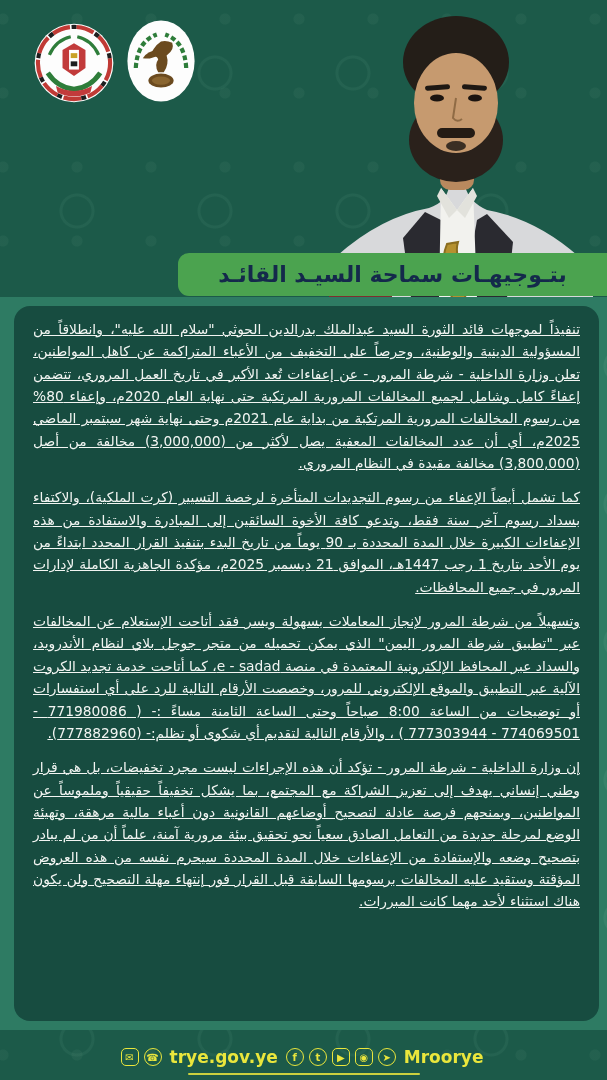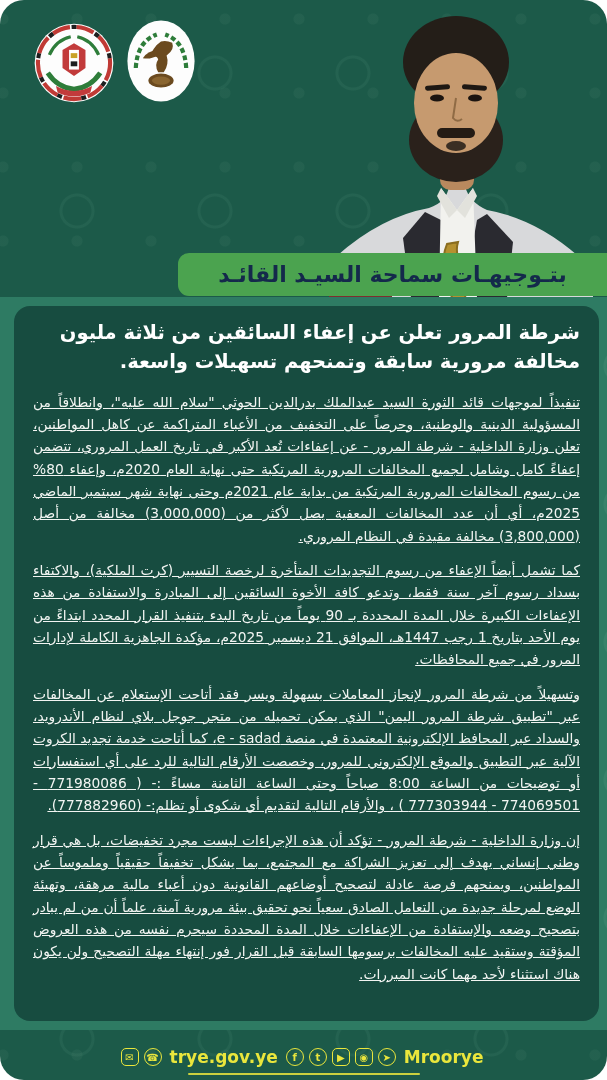--- a/index.html
+++ b/index.html
@@ -9,21 +9,20 @@
     overflow:hidden;
   }
   .page{
     position:relative;width:607px;height:1080px;overflow:hidden;
     background-color:#1C5A49;
     background-image:
       radial-gradient(circle at 50% 50%, transparent 14px, rgba(170,225,195,0.06) 15px, rgba(170,225,195,0.06) 17px, transparent 18px),
       radial-gradient(circle at 50% 50%, rgba(170,225,195,0.05) 5px, transparent 6px);
     background-size:138px 138px, 74px 74px;
     background-position:8px 4px, 40px 56px;
-    border-radius:24px;
   }
   
   .logo1{position:absolute;left:33px;top:22px;width:82px;height:82px;}
   .logo2{position:absolute;left:126px;top:19px;width:70px;height:84px;}
   .portrait{position:absolute;right:0;top:6px;width:278px;height:292px;}
   .banner{
     position:absolute;top:253px;left:178px;right:0;height:43px;
     background:#4BA34F;border-radius:11px 0 0 11px;
     display:flex;align-items:center;justify-content:center;
     z-index:5;
@@ -138,21 +137,20 @@
     <circle cx="18" cy="276" r="4" fill="#D8B13C"></circle>
     <circle cx="40" cy="276" r="4" fill="#D8B13C"></circle>
   </svg>
 
   <div class="banner">
     <span>بتـوجيهـات سماحة السيـد القائـد</span>
   </div>
 
   <div class="content-band">
     <div class="content-box">
-      <h1 class="title">شرطة المرور تعلن عن إعفاء السائقين من ثلاثة مليون مخالفة مرورية سابقة وتمنحهم تسهيلات واسعة.</h1>
       <p>تنفيذاً لموجهات قائد الثورة السيد عبدالملك بدرالدين الحوثي "سلام الله عليه"، وانطلاقاً من المسؤولية الدينية والوطنية، وحرصاً على التخفيف من الأعباء المتراكمة عن كاهل المواطنين، تعلن وزارة الداخلية - شرطة المرور - عن إعفاءات تُعد الأكبر في تاريخ العمل المروري، تتضمن إعفاءً كامل وشامل لجميع المخالفات المرورية المرتكبة حتى نهاية العام 2020م، وإعفاء 80% من رسوم المخالفات المرورية المرتكبة من بداية عام 2021م وحتى نهاية شهر سبتمبر الماضي 2025م، أي أن عدد المخالفات المعفية يصل لأكثر من (3,000,000) مخالفة من أصل (3,800,000) مخالفة مقيدة في النظام المروري.</p>
       <p>كما تشمل أيضاً الإعفاء من رسوم التجديدات المتأخرة لرخصة التسيير (كرت الملكية)، والاكتفاء بسداد رسوم آخر سنة فقط، وتدعو كافة الأخوة السائقين إلى المبادرة والاستفادة من هذه الإعفاءات الكبيرة خلال المدة المحددة بـ 90 يوماً من تاريخ البدء بتنفيذ القرار المحدد ابتداءً من يوم الأحد بتاريخ 1 رجب 1447هـ، الموافق 21 ديسمبر 2025م، مؤكدة الجاهزية الكاملة لإدارات المرور في جميع المحافظات.</p>
       <p>وتسهيلاً من شرطة المرور لإنجاز المعاملات بسهولة ويسر فقد أتاحت الإستعلام عن المخالفات عبر "تطبيق شرطة المرور اليمن" الذي يمكن تحميله من متجر جوجل بلاي لنظام الأندرويد، والسداد عبر المحافظ الإلكترونية المعتمدة في منصة e - sadad، كما أتاحت خدمة تجديد الكروت الآلية عبر التطبيق والموقع الإلكتروني للمرور، وخصصت الأرقام التالية للرد على أي استفسارات أو توضيحات من الساعة 8:00 صباحاً وحتى الساعة الثامنة مساءً :- ( 771980086 - 774069501 - 777303944 ) ، والأرقام التالية لتقديم أي شكوى أو تظلم:- (777882960).</p>
       <p>إن وزارة الداخلية - شرطة المرور - تؤكد أن هذه الإجراءات ليست مجرد تخفيضات، بل هي قرار وطني إنساني يهدف إلى تعزيز الشراكة مع المجتمع، بما يشكل تخفيفاً حقيقياً وملموساً عن المواطنين، ويمنحهم فرصة عادلة لتصحيح أوضاعهم القانونية دون أعباء مالية مرهقة، وتهيئة الوضع لمرحلة جديدة من التعامل الصادق سعياً نحو تحقيق بيئة مرورية آمنة، علماً أن من لم يبادر بتصحيح وضعه والإستفادة من الإعفاءات خلال المدة المحددة سيحرم نفسه من هذه العروض المؤقتة وستقيد عليه المخالفات برسومها السابقة قبل القرار فور إنتهاء مهلة التصحيح ولن يكون هناك استثناء لأحد مهما كانت المبررات.</p>
     </div>
   </div>
 
   <div class="footer">
     <span class="icn sq">✉</span>
     <span class="icn">☎</span>

